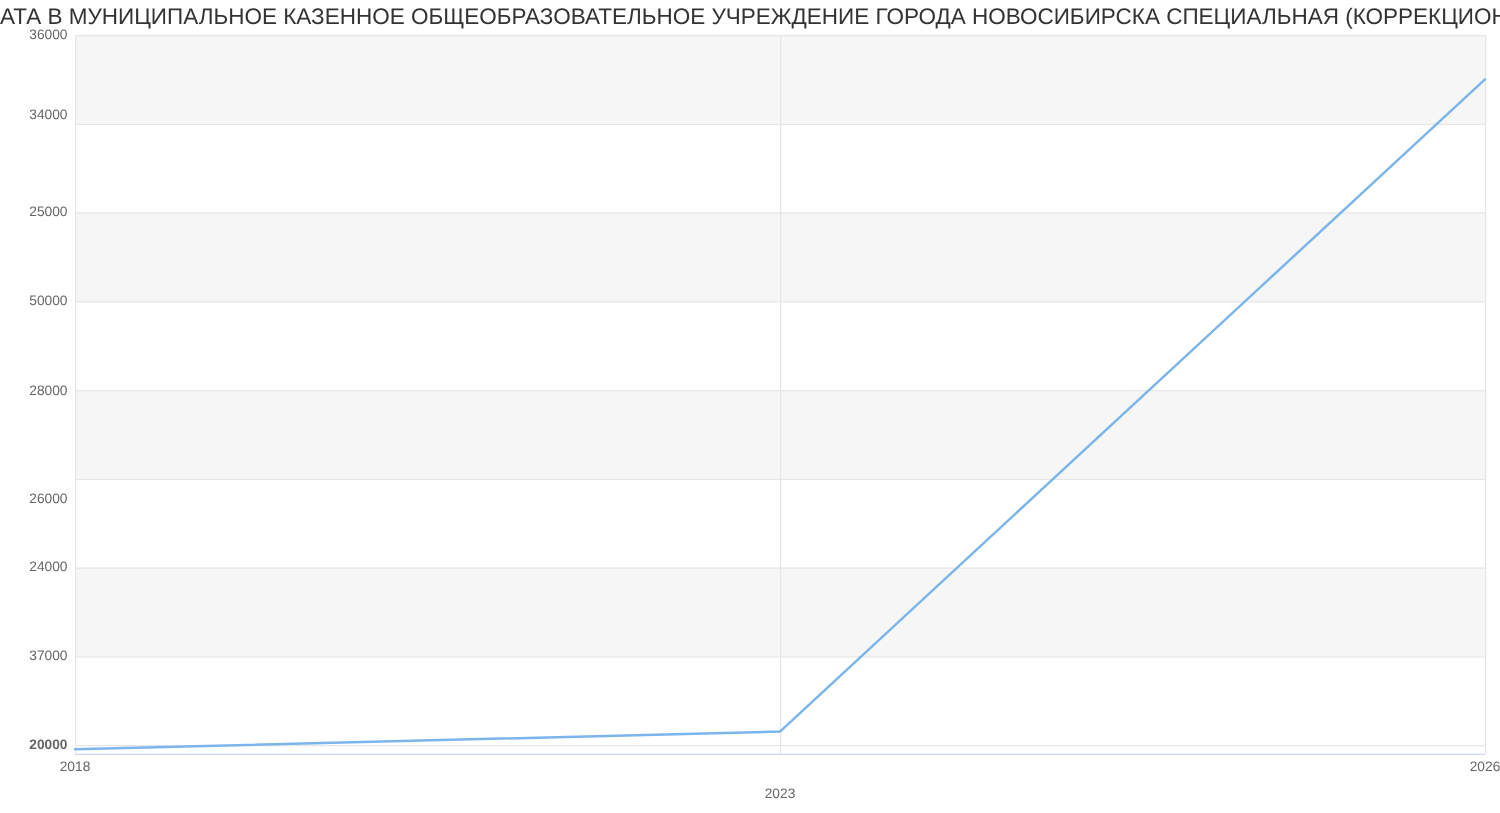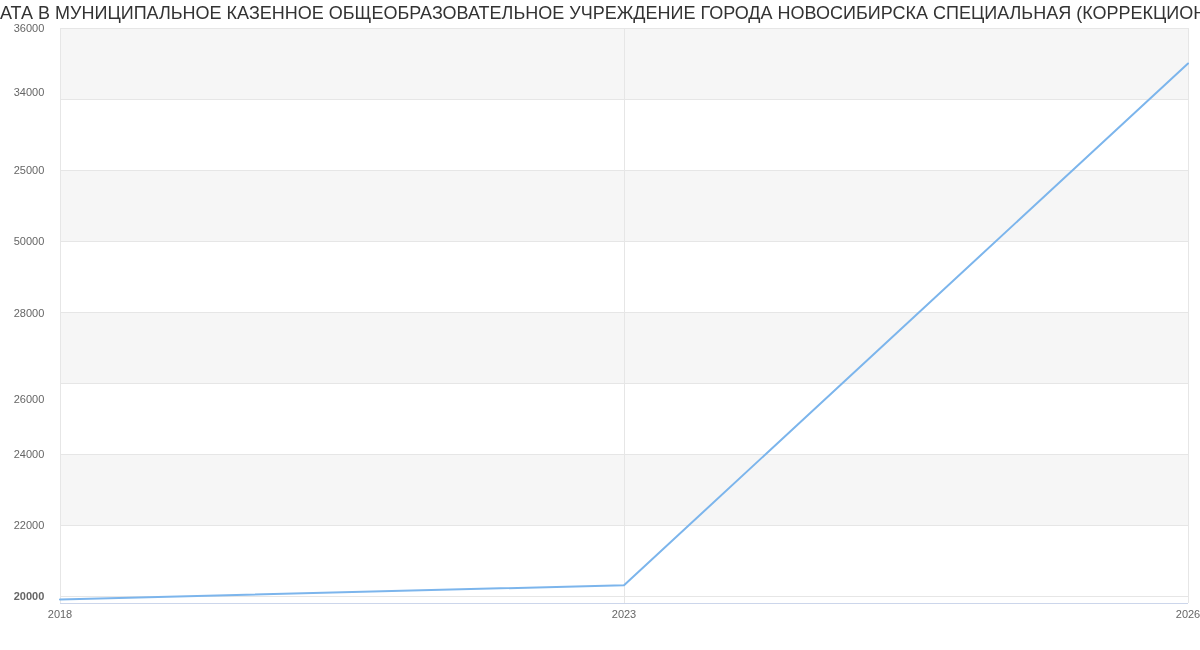--- a/index.html
+++ b/index.html
@@ -7,21 +7,21 @@
     color:#333;overflow:hidden}
   .chart{position:absolute;left:0;top:0;width:1200px;height:650px}
   .title{position:absolute;left:0;top:0;width:1200px;height:26px;
     line-height:26px;text-align:center;font-size:18px;font-weight:400;
     white-space:nowrap;color:#333;overflow:hidden}
   .plot{position:absolute;left:60px;top:28px;width:1128px;height:575px;
     border-bottom:1px solid #ccd6eb}
   .band{position:absolute;left:0;width:100%;background:#f6f6f6}
   .grid{position:absolute;left:0;width:100%;height:0;border-top:1px solid #e6e6e6}
   .vgrid{position:absolute;top:0;height:100%;width:0;border-left:1px solid #e6e6e6}
-  .ytick{position:absolute;right:1146px;width:50px;text-align:center;
+  .ytick{position:absolute;right:1146px;width:50px;text-align:right;
     font-size:11px;color:#666;transform:translateY(-50%)}
   .xtick{position:absolute;top:608px;font-size:11px;color:#666;
     transform:translateX(-50%)}
   svg.line{position:absolute;left:60px;top:28px;width:1128px;height:575px;
     overflow:visible}
   svg.line path{fill:none;stroke:#7cb5ec;stroke-width:2;stroke-linejoin:round;
     stroke-linecap:round}
 </style>
 </head>
 <body>
@@ -43,24 +43,24 @@
       <div class="grid" style="top: 70.9877px;"></div>
       <div class="grid" style="top: 0px;"></div>
       <div class="vgrid" style="left: 0px;"></div>
       <div class="vgrid" style="left: 564px;"></div>
       <div class="vgrid" style="left: 1128px;"></div>
     </div>
   <svg class="line">
       <path d="M0 571.4506172839506 L564 557.2530864197531 L1128 35.49382716049386"></path>
     </svg>
 <div class="ytick" style="top: 595.901px; font-weight: bold;">20000</div>
-    <div class="ytick" style="top: 524.914px;">22000</div>
+    <div class="ytick" style="top: 524.914px;">37000</div>
     <div class="ytick" style="top: 453.926px;">24000</div>
     <div class="ytick" style="top: 382.938px; margin-top: 16px;">26000</div>
     <div class="ytick" style="top: 313px;">28000</div>
     <div class="ytick" style="top: 240.963px;">50000</div>
     <div class="ytick" style="top: 169.975px;">25000</div>
     <div class="ytick" style="top: 92px;">34000</div>
     <div class="ytick" style="top: 28px;">36000</div>
     <div class="xtick" style="left: 60px;">2018</div>
-    <div class="xtick" style="left: 624px;">2023</div>
+    <div class="xtick" style="left: 624px; margin-top: 21px;">2023</div>
     <div class="xtick" style="left: 1188px;">2026</div>
   </div>
 
 </body></html>

